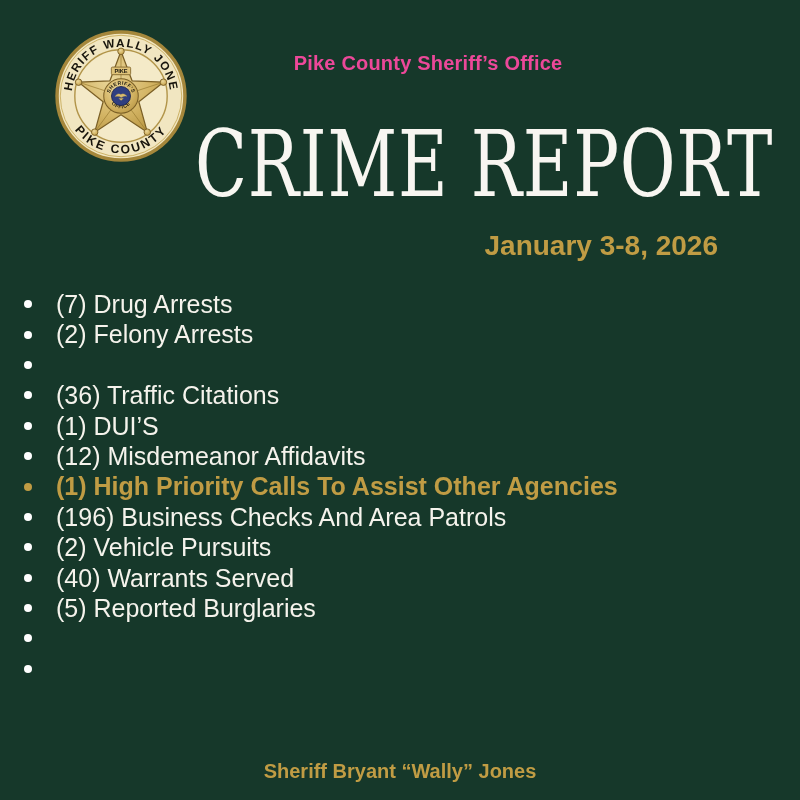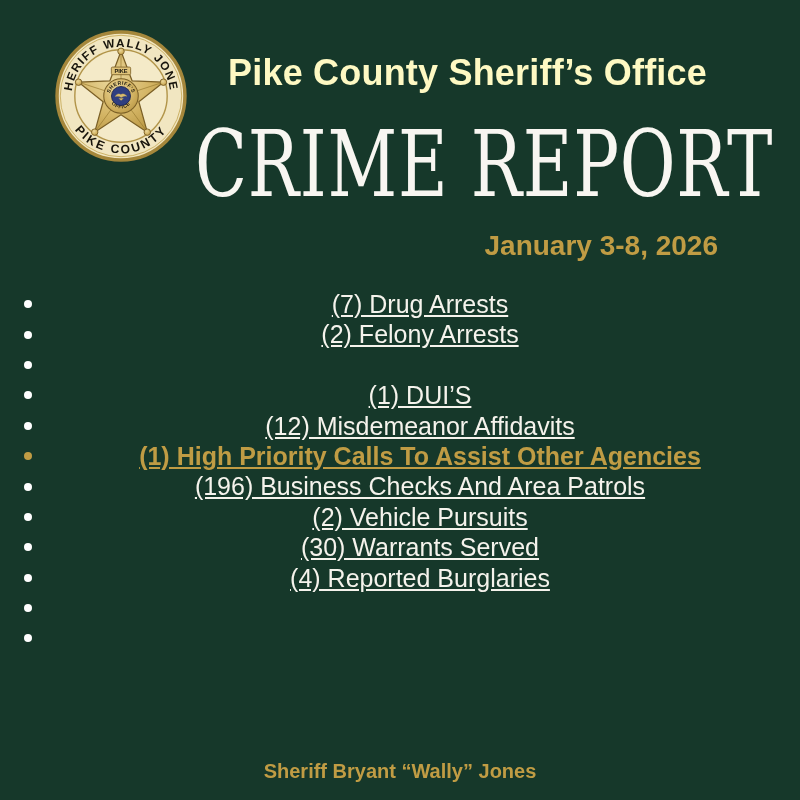--- a/index.html
+++ b/index.html
@@ -3,37 +3,37 @@
 <meta charset="utf-8">
 <style>
   html,body{margin:0;padding:0;}
   body{
     width:800px;height:800px;position:relative;overflow:hidden;
     background:#16382A;
     font-family:"Liberation Sans",sans-serif;
   }
   .badge{position:absolute;left:54px;top:29px;width:134px;height:134px;}
   .org-name{
-    position:absolute;top:52px;left:228px;width:400px;text-align:right;
-    color:#fef9c3;font-size:36px;font-weight:700;letter-spacing:.2px;white-space:nowrap;
+    position:absolute;top:52px;left:228px;width:400px;text-align:center;
+    color:#ec4899;font-size:20px;font-weight:700;letter-spacing:.2px;white-space:nowrap;
   }
   .main-title{
     position:absolute;top:117px;left:104px;width:700px;text-align:center;
     color:#F8F6F1;font-family:"DejaVu Serif","Liberation Serif",serif;
     font-size:92px;line-height:96px;font-weight:400;white-space:nowrap;
     transform:scaleX(.74);transform-origin:50% 50%;letter-spacing:1px;
   }
   .date-range{
     position:absolute;top:230px;left:118px;width:600px;text-align:right;
     color:#C09C44;font-size:28px;font-weight:700;white-space:nowrap;
   }
   .report-list{position:absolute;top:289px;left:0;width:800px;}
   .report-row{
-    position:relative;height:30.4px;line-height:30.4px;padding-left:40px;
-    text-align:center;font-size:25px;color:#F5F3EC;white-space:nowrap;text-decoration:underline;
+    position:relative;height:30.4px;line-height:30.4px;padding-left:56px;
+    text-align:left;font-size:25px;color:#F5F3EC;white-space:nowrap;
   }
   .report-row .bullet{
     position:absolute;left:24px;top:50%;transform:translateY(-50%);
     width:8px;height:8px;border-radius:50%;background:#FFFFFF;
   }
   .report-row.highlight{color:#C09C44;font-weight:700;}
   .report-row.highlight .bullet{background:#C09C44;}
   .footer-signature{
     position:absolute;top:760px;left:0;width:800px;text-align:center;
     color:#C09C44;font-size:20px;font-weight:700;white-space:nowrap;
@@ -111,45 +111,49 @@
   </div>
     <div class="report-row">
     <span class="bullet"></span>
     <span class="item-text">(2) Felony Arrests</span>
   </div>
     <div class="report-row">
     <span class="bullet"></span>
   </div>
     <div class="report-row">
     <span class="bullet"></span>
+    <span class="item-text">(36) Traffic Citations</span>
+  </div>
+    <div class="report-row">
+    <span class="bullet"></span>
     <span class="item-text">(1) DUI’S</span>
   </div>
     <div class="report-row">
     <span class="bullet"></span>
     <span class="item-text">(12) Misdemeanor Affidavits</span>
   </div>
     <div class="report-row highlight">
     <span class="bullet"></span>
     <span class="item-text">(1) High Priority Calls To Assist Other Agencies</span>
   </div>
     <div class="report-row">
     <span class="bullet"></span>
     <span class="item-text">(196) Business Checks And Area Patrols</span>
   </div>
     <div class="report-row">
     <span class="bullet"></span>
     <span class="item-text">(2) Vehicle Pursuits</span>
   </div>
     <div class="report-row">
     <span class="bullet"></span>
-    <span class="item-text">(30) Warrants Served</span>
+    <span class="item-text">(40) Warrants Served</span>
   </div>
     <div class="report-row">
     <span class="bullet"></span>
-    <span class="item-text">(4) Reported Burglaries</span>
+    <span class="item-text">(5) Reported Burglaries</span>
   </div>
     <div class="report-row">
     <span class="bullet"></span>
   </div>
     <div class="report-row">
     <span class="bullet"></span>
   </div>
   </div>
 
 <div class="footer-signature">Sheriff Bryant “Wally” Jones</div>

